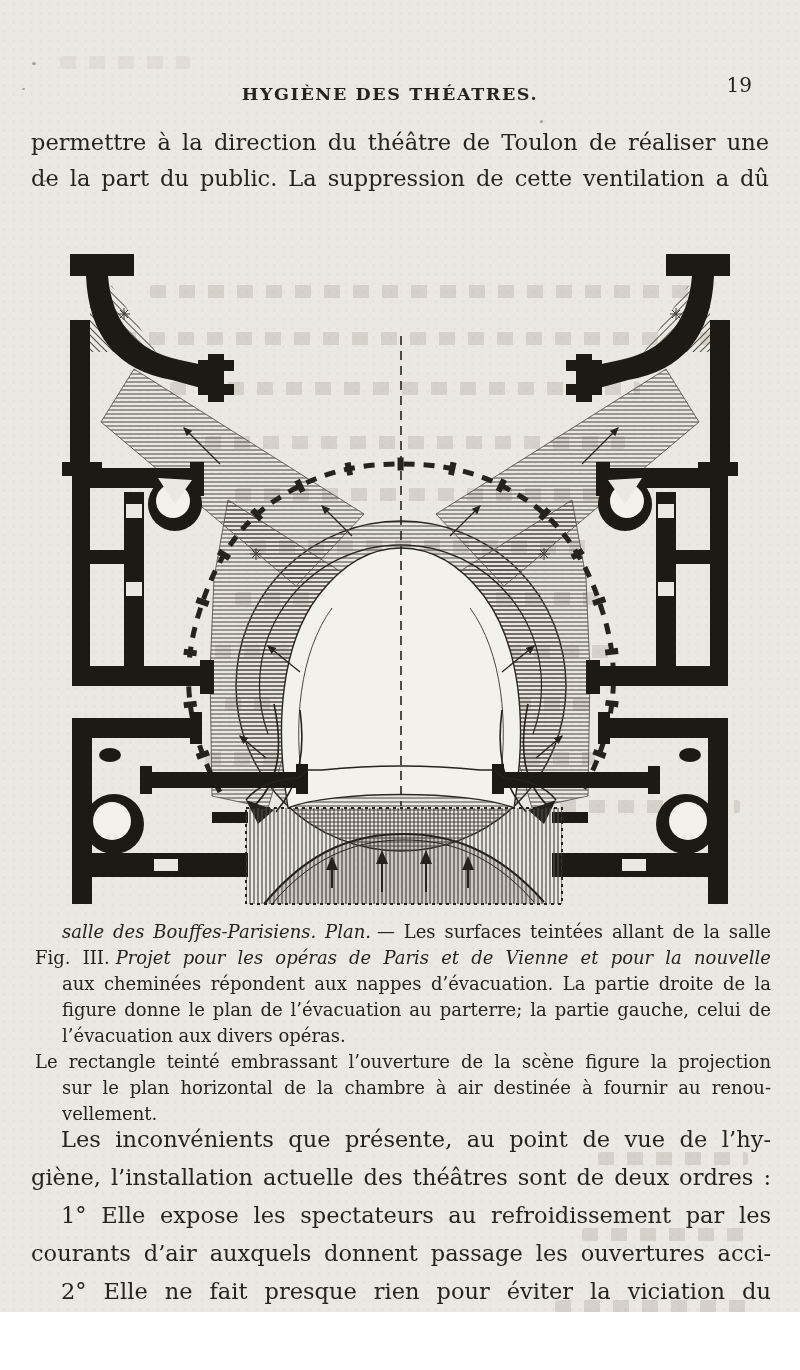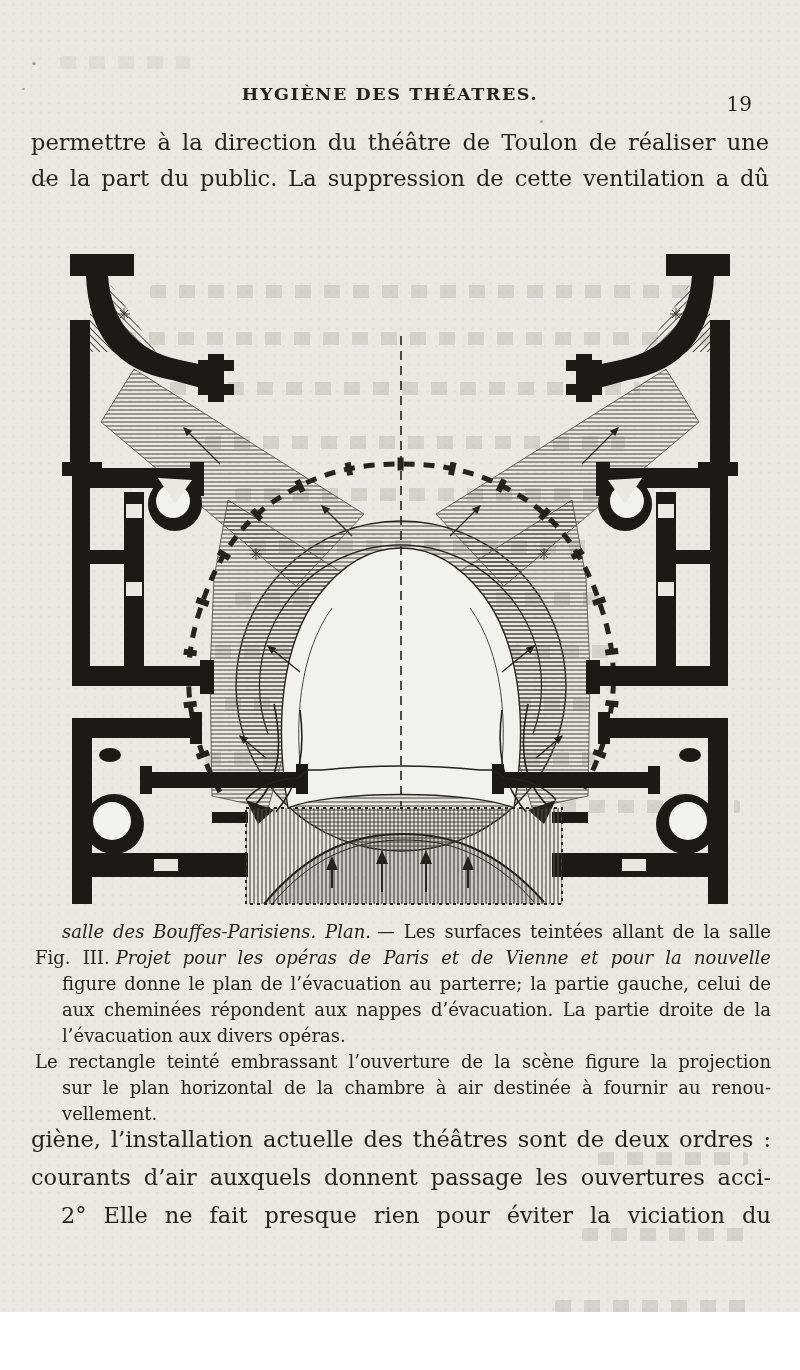--- a/index.html
+++ b/index.html
@@ -17,21 +17,21 @@
     background:repeating-linear-gradient(90deg, rgba(128,120,106,.20) 0 16px, transparent 16px 29px);
     filter:blur(.7px);border-radius:3px;
   }
   .speck{position:absolute;background:#6b675f;border-radius:50%;opacity:.55;z-index:0;}
   
   .header-title{
     position:absolute;left:0;top:84px;width:780px;text-align:center;
     font-weight:700;font-size:17.5px;letter-spacing:1.6px;z-index:2;
   }
   .page-number{
-    position:absolute;top:92px;right:48px;font-size:20px;z-index:2;
+    position:absolute;top:73px;right:48px;font-size:20px;z-index:2;
   }
   
   .textblock{position:absolute;z-index:2;}
   .intro{left:31px;top:124px;width:738px;font-size:22.5px;line-height:36px;}
   .caption{left:35px;top:919px;width:736px;font-size:18px;line-height:26px;}
   .bodytext{left:31px;top:1120px;width:740px;font-size:22.5px;line-height:38px;}
   .tline{text-align:justify;text-justify:inter-word;}
   .fill{text-align-last:justify;}
   .short{text-align-last:left;}
   .hang{padding-left:27px;}
@@ -214,27 +214,29 @@
   </svg>
   </div>
 
   <div class="textblock caption">
     <div class="tline fill hang">
       <span class="it">salle des Bouffes-Parisiens. Plan.</span><span class="ml">— Les surfaces teintées allant de la salle</span>
     </div>
     <div class="tline fill">
       <span>Fig. III.</span><span class="it ml">Projet pour les opéras de Paris et de Vienne et pour la nouvelle</span>
     </div>
+    <div class="tline fill hang">aux cheminées répondent aux nappes d’évacuation. La partie droite de la</div>
     <div class="tline fill hang">figure donne le plan de l’évacuation au parterre; la partie gauche, celui de</div>
-    <div class="tline fill hang">aux cheminées répondent aux nappes d’évacuation. La partie droite de la</div>
     <div class="tline short hang">l’évacuation aux divers opéras.</div>
     <div class="tline fill">Le rectangle teinté embrassant l’ouverture de la scène figure la projection</div>
     <div class="tline fill hang">sur le plan horizontal de la chambre à air destinée à fournir au renou-</div>
     <div class="tline short hang">vellement.</div>
   </div>
 
   <div class="textblock bodytext">
+    <div class="tline fill ind">Les inconvénients que présente, au point de vue de l’hy-</div>
     <div class="tline fill">giène, l’installation actuelle des théâtres sont de deux ordres :</div>
+    <div class="tline fill ind">1° Elle expose les spectateurs au refroidissement par les</div>
     <div class="tline fill">courants d’air auxquels donnent passage les ouvertures acci-</div>
     <div class="tline fill ind">2° Elle ne fait presque rien pour éviter la viciation du</div>
   </div>
 
 </div>
 
 </body></html>

